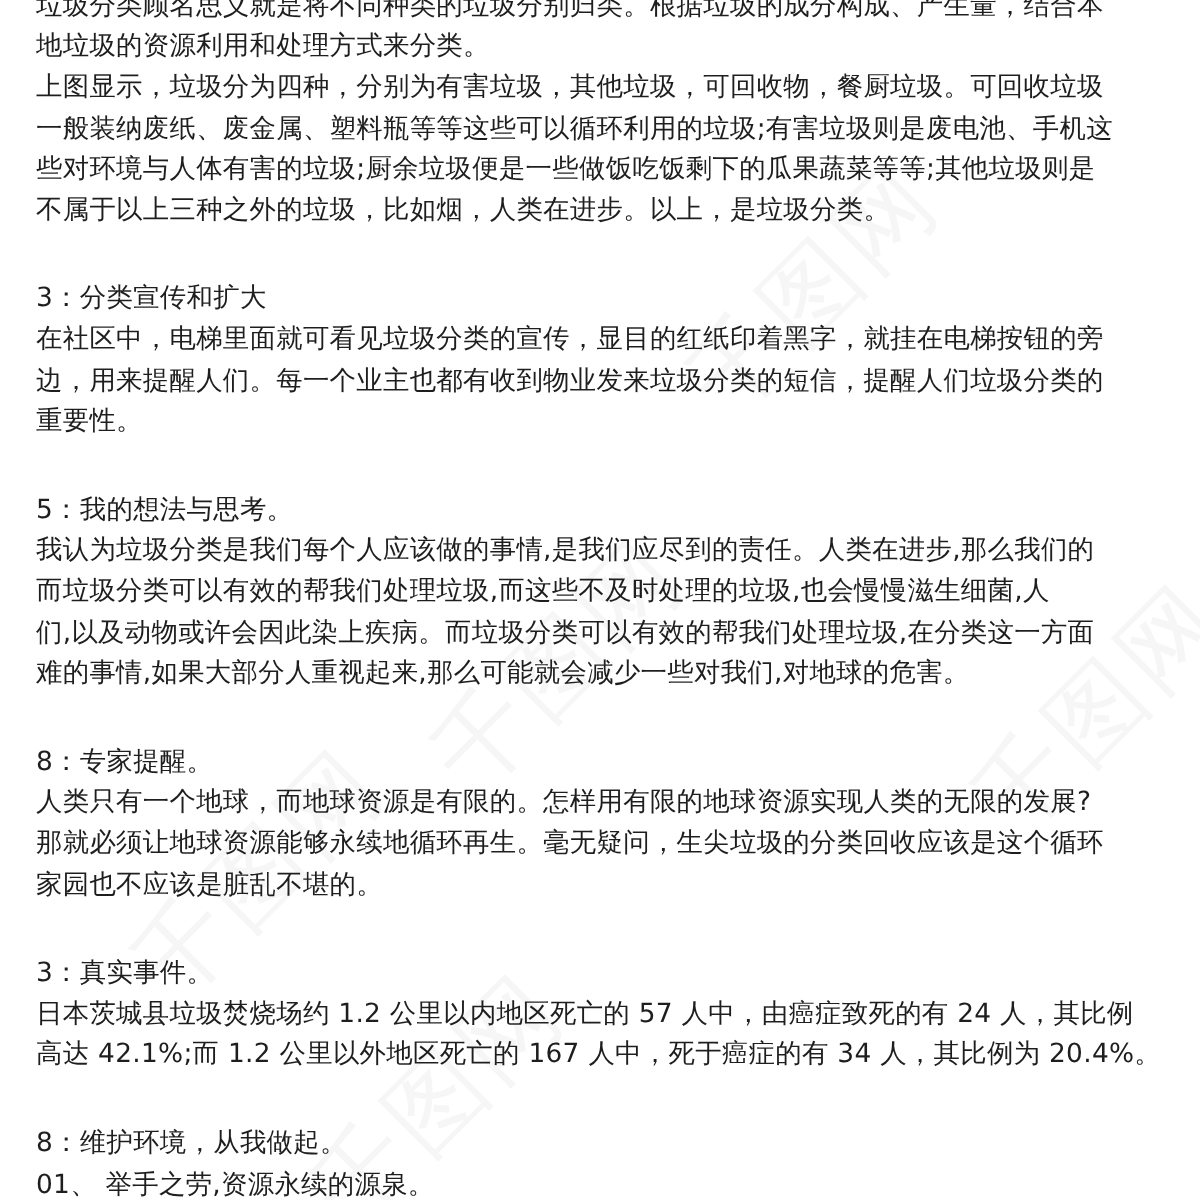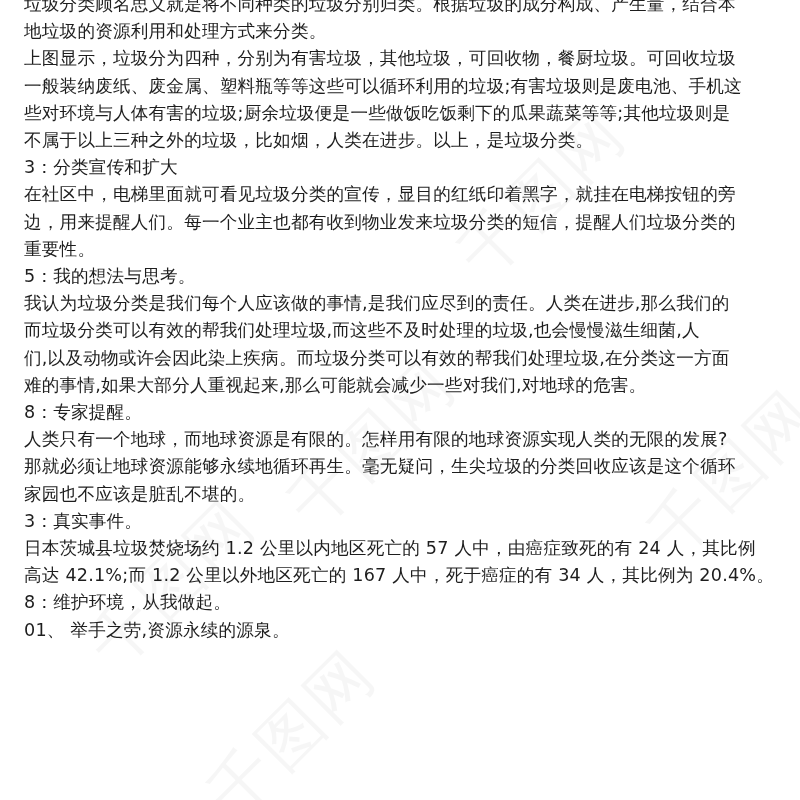--- a/index.html
+++ b/index.html
@@ -26,20 +26,21 @@
       color: #1e1e1e;
       letter-spacing: 0.2px;
     }
     .line {
       white-space: nowrap;
       display: block;
     }
     .heading {
       white-space: nowrap;
       display: block;
+      margin-top: 32px;
     }
     .watermark {
       position: absolute;
       font-family: "DejaVu Sans", sans-serif;
       font-size: 64px;
       color: rgba(0,0,0,0.035);
       transform: rotate(-45deg);
       pointer-events: none;
       white-space: nowrap;
       letter-spacing: 4px;

